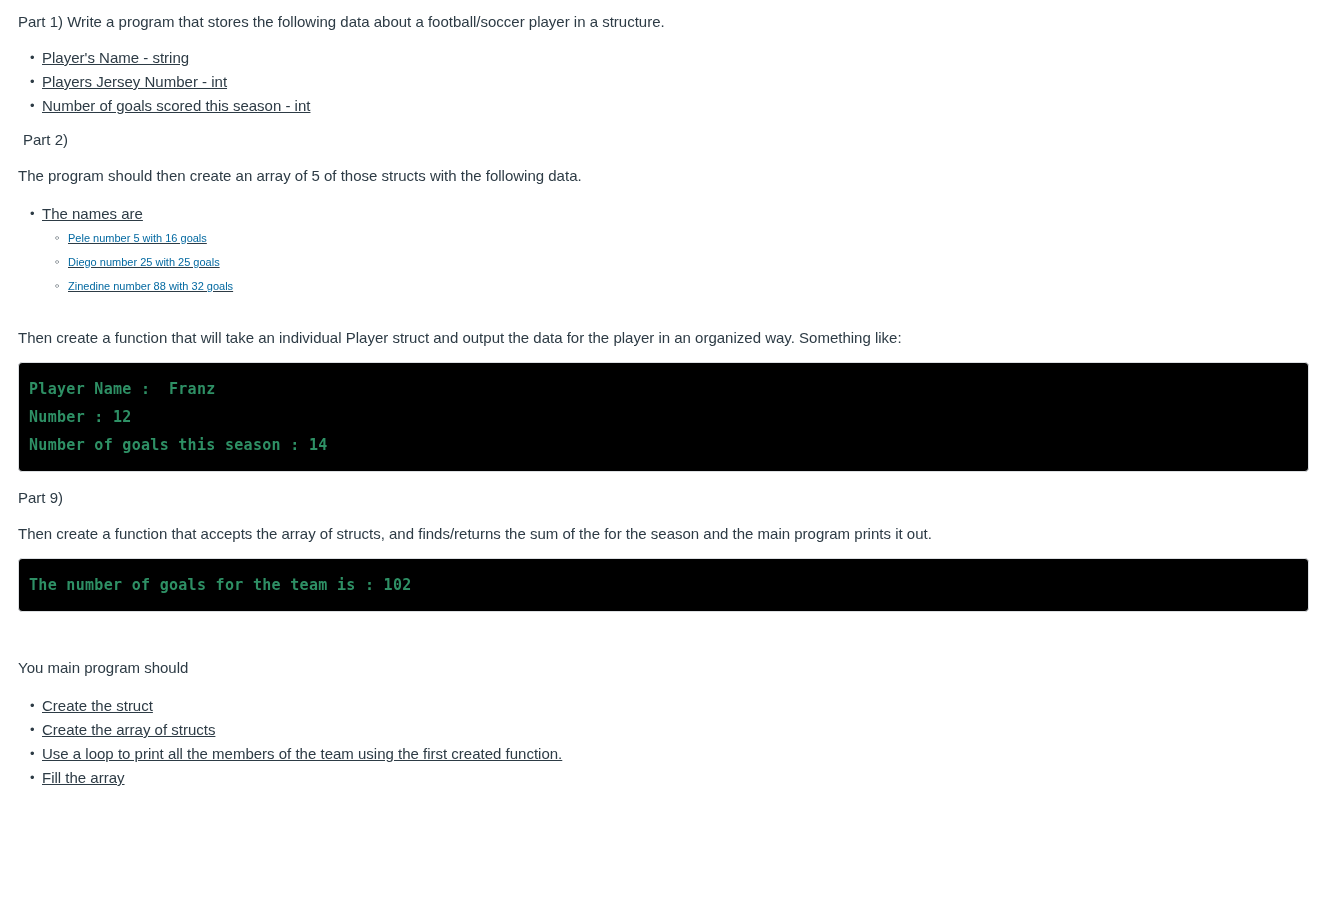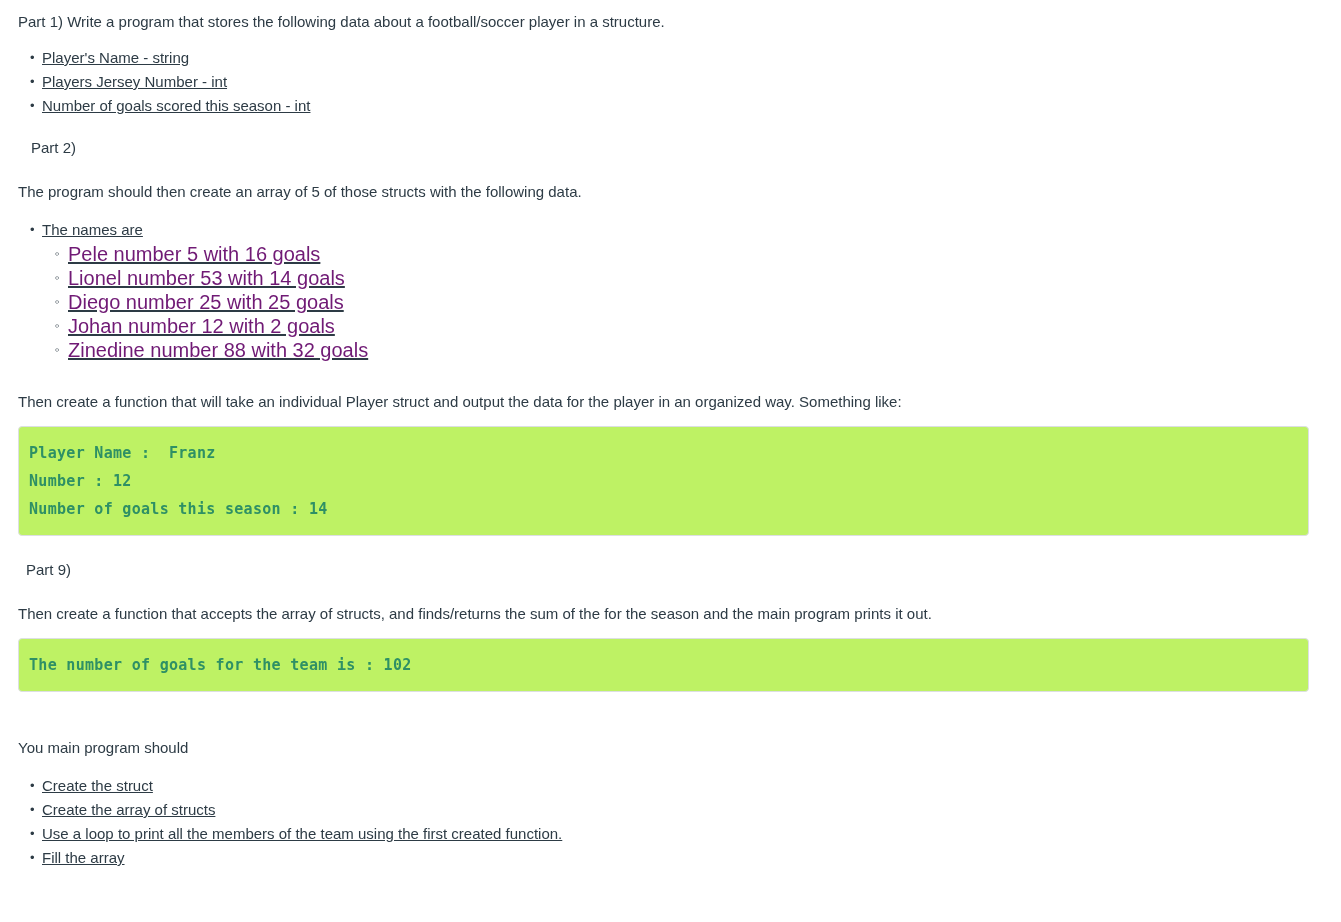--- a/index.html
+++ b/index.html
@@ -24,21 +24,21 @@
     position: relative;
   }
   p.body-text {
     margin: 0;
     padding: 0 0 0 18px;
     font-size: 15px;
     line-height: 20px;
     color: #2d3b45;
   }
   p.part-label {
-    margin: 8px;
+    margin: 0;
     padding: 0 0 0 18px;
     font-size: 15px;
     line-height: 20px;
     color: #2d3b45;
   }
   p.part-label.indented {
     padding-left: 23px;
   }
   ul.bullets {
     margin: 0;
@@ -62,37 +62,37 @@
     color: #2d3b45;
     line-height: 24px;
   }
   ul.sub-bullets {
     margin: 0;
     padding: 0 0 0 26px;
     list-style: none;
   }
   ul.sub-bullets > li {
     position: relative;
-    font-size: 20px;
+    font-size: 11px;
     line-height: 24px;
-    color: #701a75;
+    color: #0369a1;
   }
   ul.sub-bullets > li::before {
     content: "\25E6";
     position: absolute;
     left: -13px;
     top: 0;
     font-size: 13px;
     color: #2d3b45;
     line-height: 24px;
   }
   .code-block {
     margin: 0 0 0 18px;
     width: 1291px;
-    background: #bef264;
+    background: #000000;
     border: 1px solid #dcdfe2;
     border-radius: 4px;
     padding: 12px 10px 12px 10px;
   }
   .code-line {
     font-family: "DejaVu Sans Mono", "Liberation Mono", monospace;
     font-weight: bold;
     font-size: 15px;
     line-height: 28px;
     color: #2e9065;
@@ -131,23 +131,21 @@
 
   <p class="body-text">The program should then create an array of 5 of those structs with the following data.</p>
 
   <div class="spacer-16"></div>
 
   <ul class="bullets">
     <li>
       <span class="li-text">The names are</span>
       <ul class="sub-bullets">
         <li>Pele number 5 with 16 goals</li>
-        <li>Lionel number 53 with 14 goals</li>
         <li>Diego number 25 with 25 goals</li>
-        <li>Johan number 12 with 2 goals</li>
         <li>Zinedine number 88 with 32 goals</li>
       </ul>
     </li>
   </ul>
 
   <div class="spacer-14"></div>
 
 
   <div class="spacer-16"></div>
 

